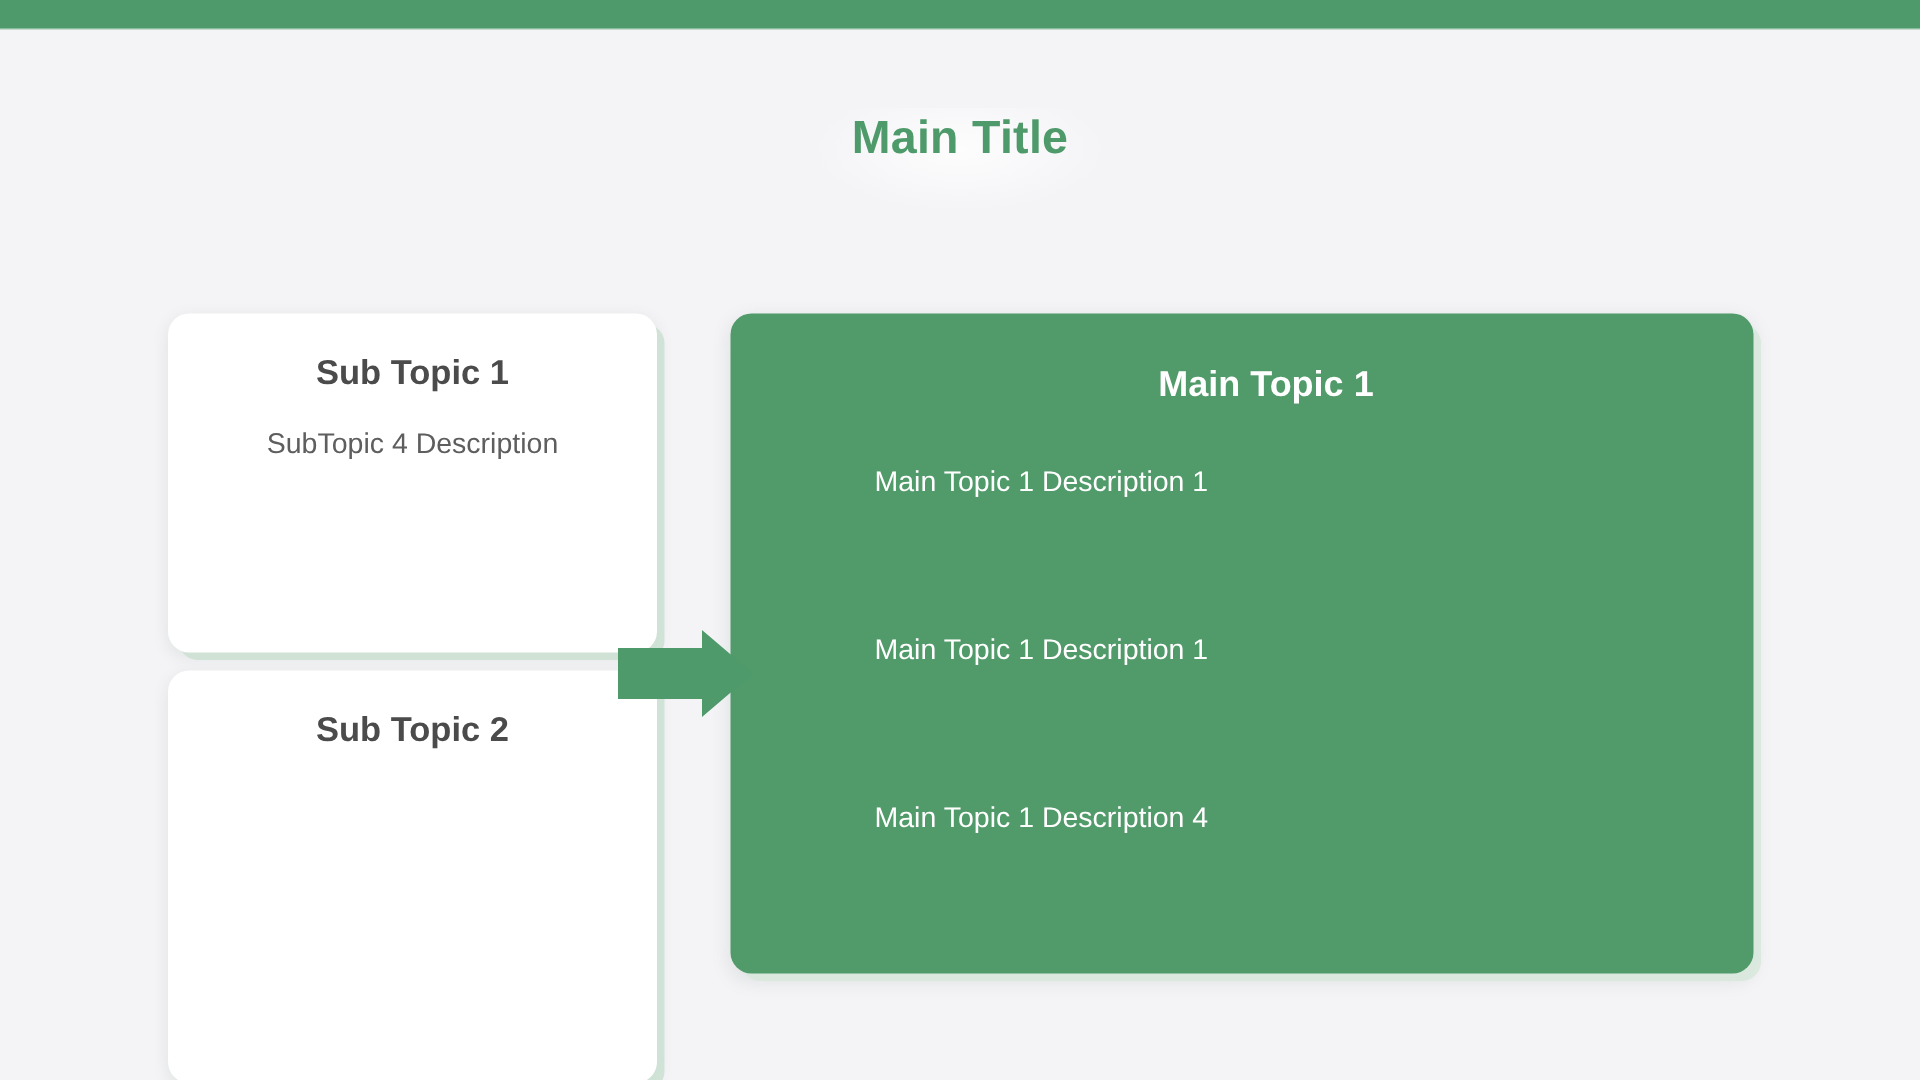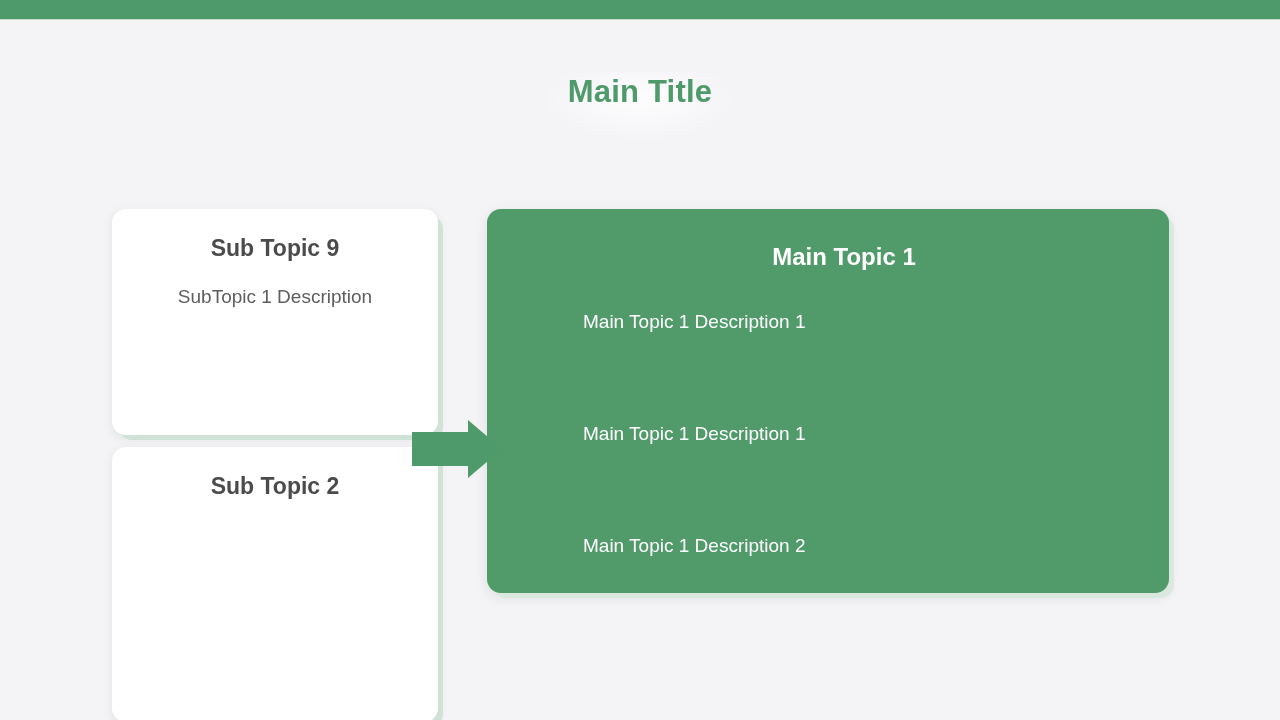--- a/index.html
+++ b/index.html
@@ -87,21 +87,21 @@
     height: 60px;
     z-index: 4;
   }
 
   
   .main-panel {
     position: absolute;
     left: 487px;
     top: 209px;
     width: 682px;
-    height: 384px;
+    height: 440px;
     background: #519a6a;
     border-radius: 14px;
     box-shadow: 6px 6px 0 -1px rgba(216, 232, 221, 0.9),
                 0 4px 12px rgba(110, 145, 125, 0.18);
     box-sizing: border-box;
     z-index: 2;
     padding-left: 32px;
   }
   .main-panel-title {
     margin: 0;
@@ -132,32 +132,32 @@
 </head>
 <body>
 
 <div class="top-bar"></div>
 
 <div class="title-wrap">
   <span class="slide-title">Main Title</span>
 </div>
 
 <div class="sub-card sub-card-1">
-  <p class="sub-card-title">Sub Topic 9</p>
-  <p class="sub-card-desc">SubTopic 1 Description</p>
+  <p class="sub-card-title">Sub Topic 1</p>
+  <p class="sub-card-desc">SubTopic 4 Description</p>
 </div>
 
 <div class="sub-card sub-card-2">
   <p class="sub-card-title">Sub Topic 2</p>
 </div>
 
 <svg class="arrow" viewBox="0 0 90 60">
   <path d="M0 13 L56 13 L56 1 L90 30 L56 59 L56 47 L0 47 Z" fill="#4f9a6a"></path>
 </svg>
 
 <div class="main-panel">
   <p class="main-panel-title">Main Topic 1</p>
   <ul class="main-panel-list">
     <li class="main-panel-item">Main Topic 1 Description 1</li>
     <li class="main-panel-item">Main Topic 1 Description 1</li>
-    <li class="main-panel-item">Main Topic 1 Description 2</li>
+    <li class="main-panel-item">Main Topic 1 Description 4</li>
   </ul>
 </div>
 
 </body></html>

